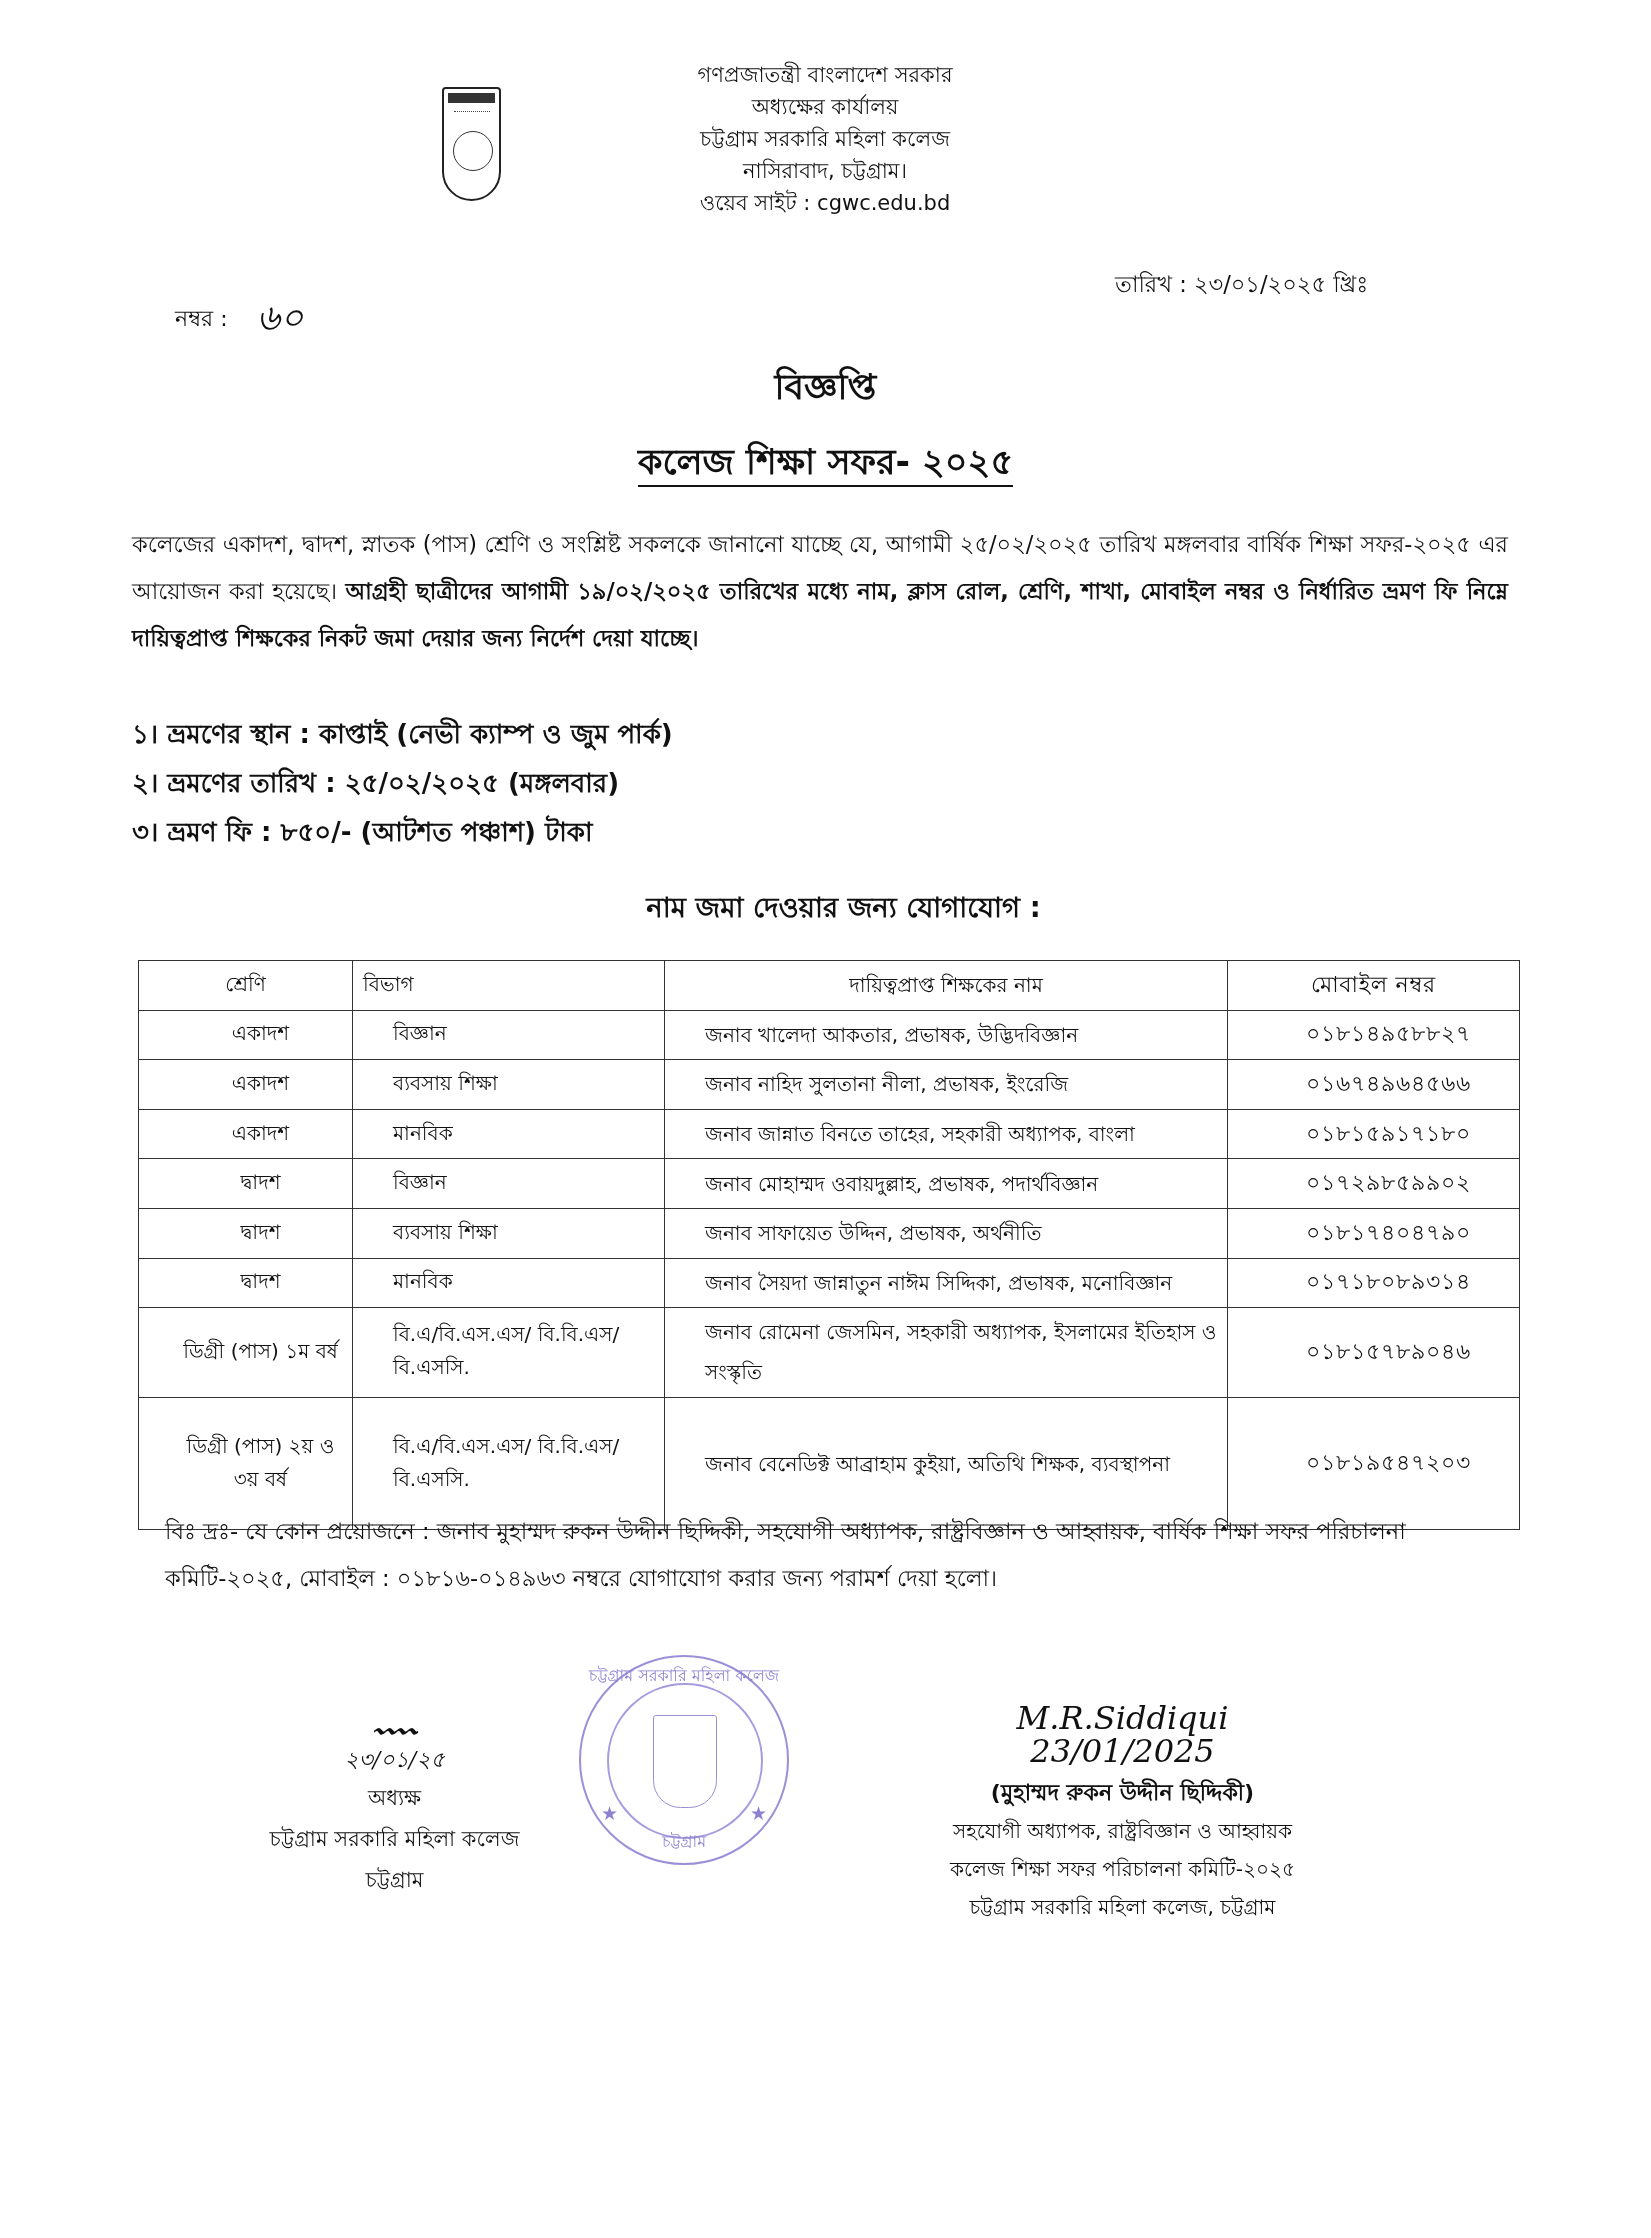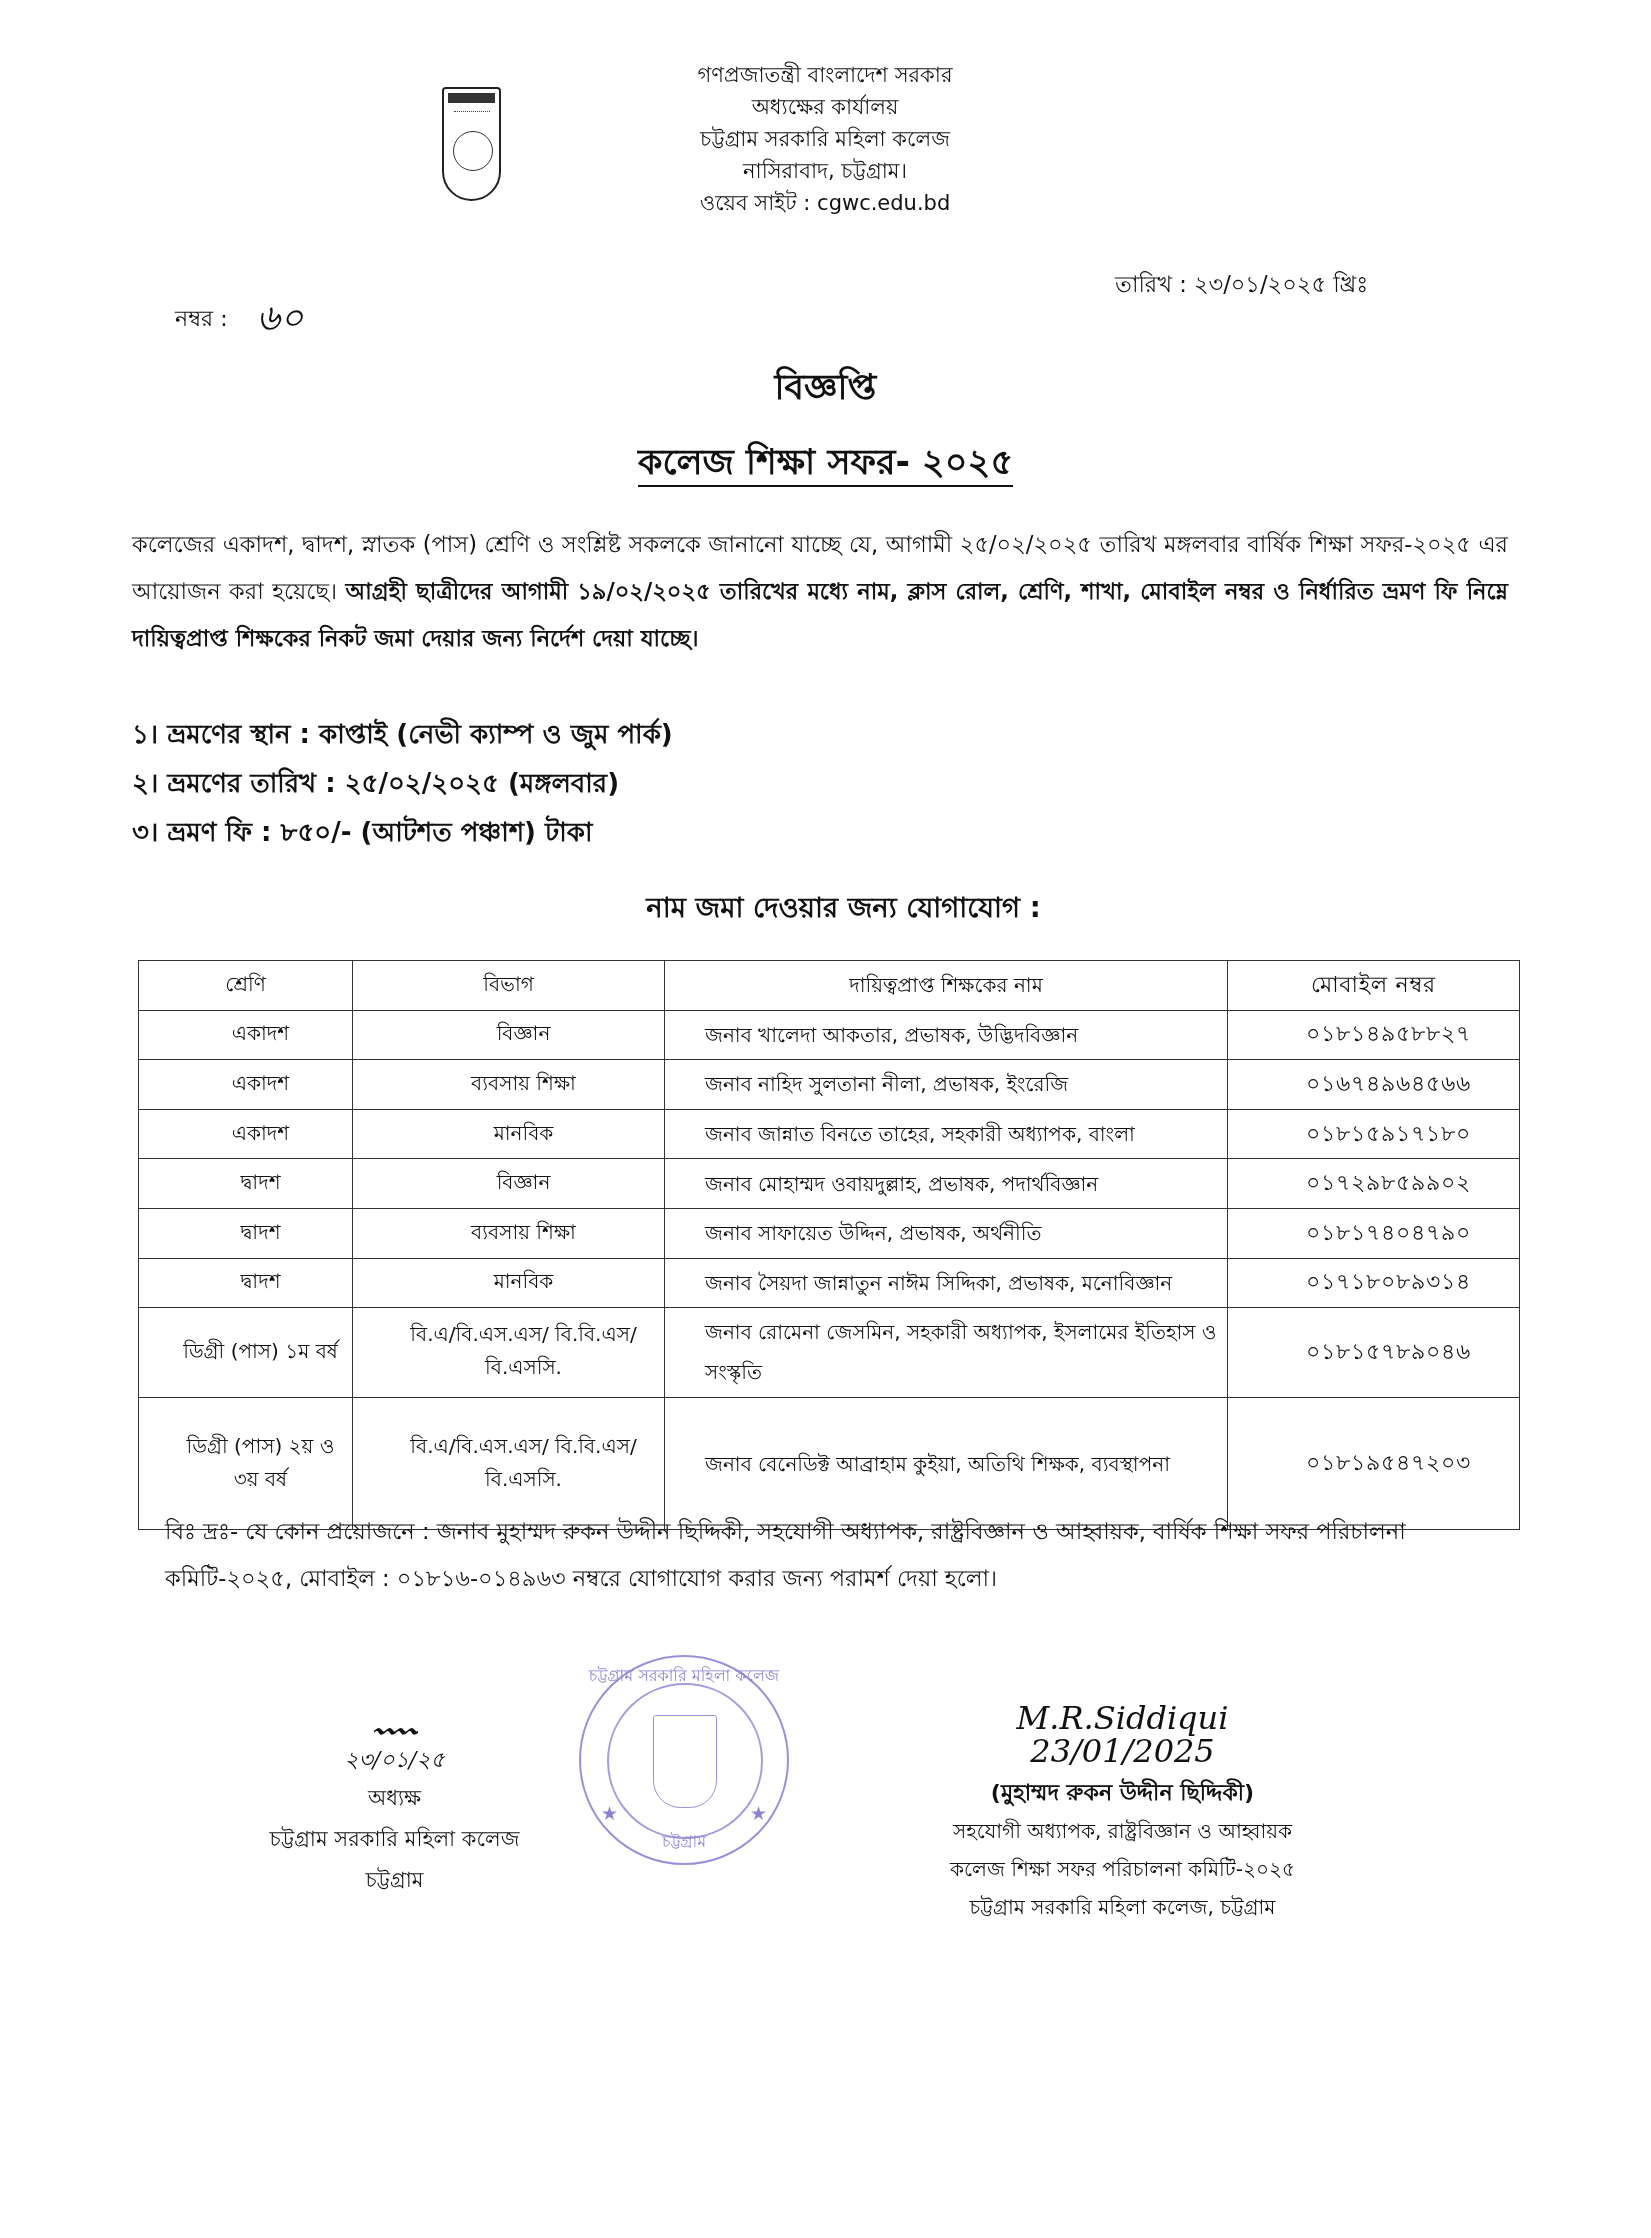--- a/index.html
+++ b/index.html
@@ -51,21 +51,21 @@
   table.contacts {
     position: absolute; left: 138px; top: 960px; width: 1382px;
     border-collapse: collapse; font-size: 20px;
   }
   table.contacts th, table.contacts td {
     border: 1.4px solid #333; padding: 4.3px 10px; vertical-align: middle;
   }
   table.contacts th { font-weight: normal; height: 36px; }
   table.contacts td { height: 35px; padding-left: 40px; }
   .c-class { width: 163px; text-align: center; }
-  .c-dept  { width: 261px; text-align: center; }
+  .c-dept  { width: 261px; text-align: left; }
   .c-name  { text-align: left; line-height: 40px; }
   .c-phone { width: 241px; text-align: center; font-size: 22px; letter-spacing: 0.7px; }
   th.c-name { text-align: center; }
   tr.tall td { height: 80px; }
   tr.taller td { height: 123px; }
 
   
   .note {
     left: 165px; top: 1508px; width: 1362px;
     font-size: 22.5px; line-height: 47px; font-weight: normal;

